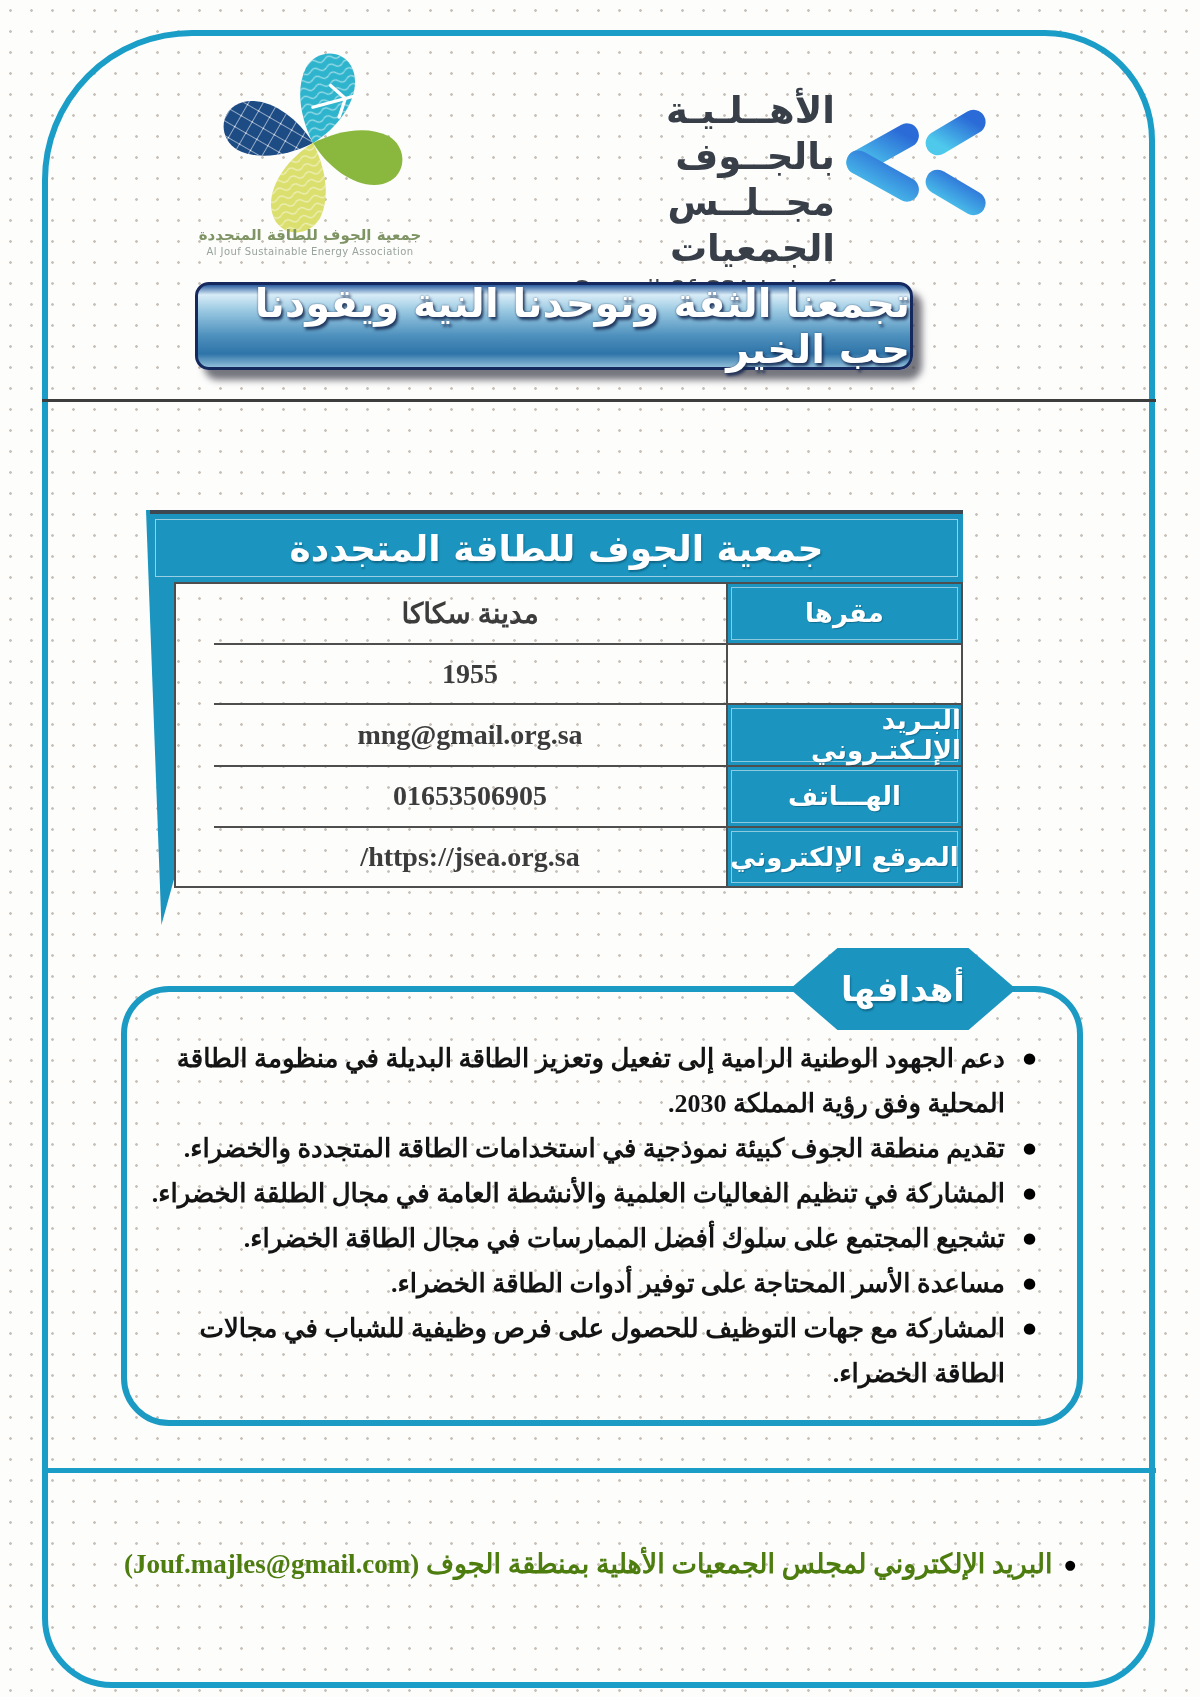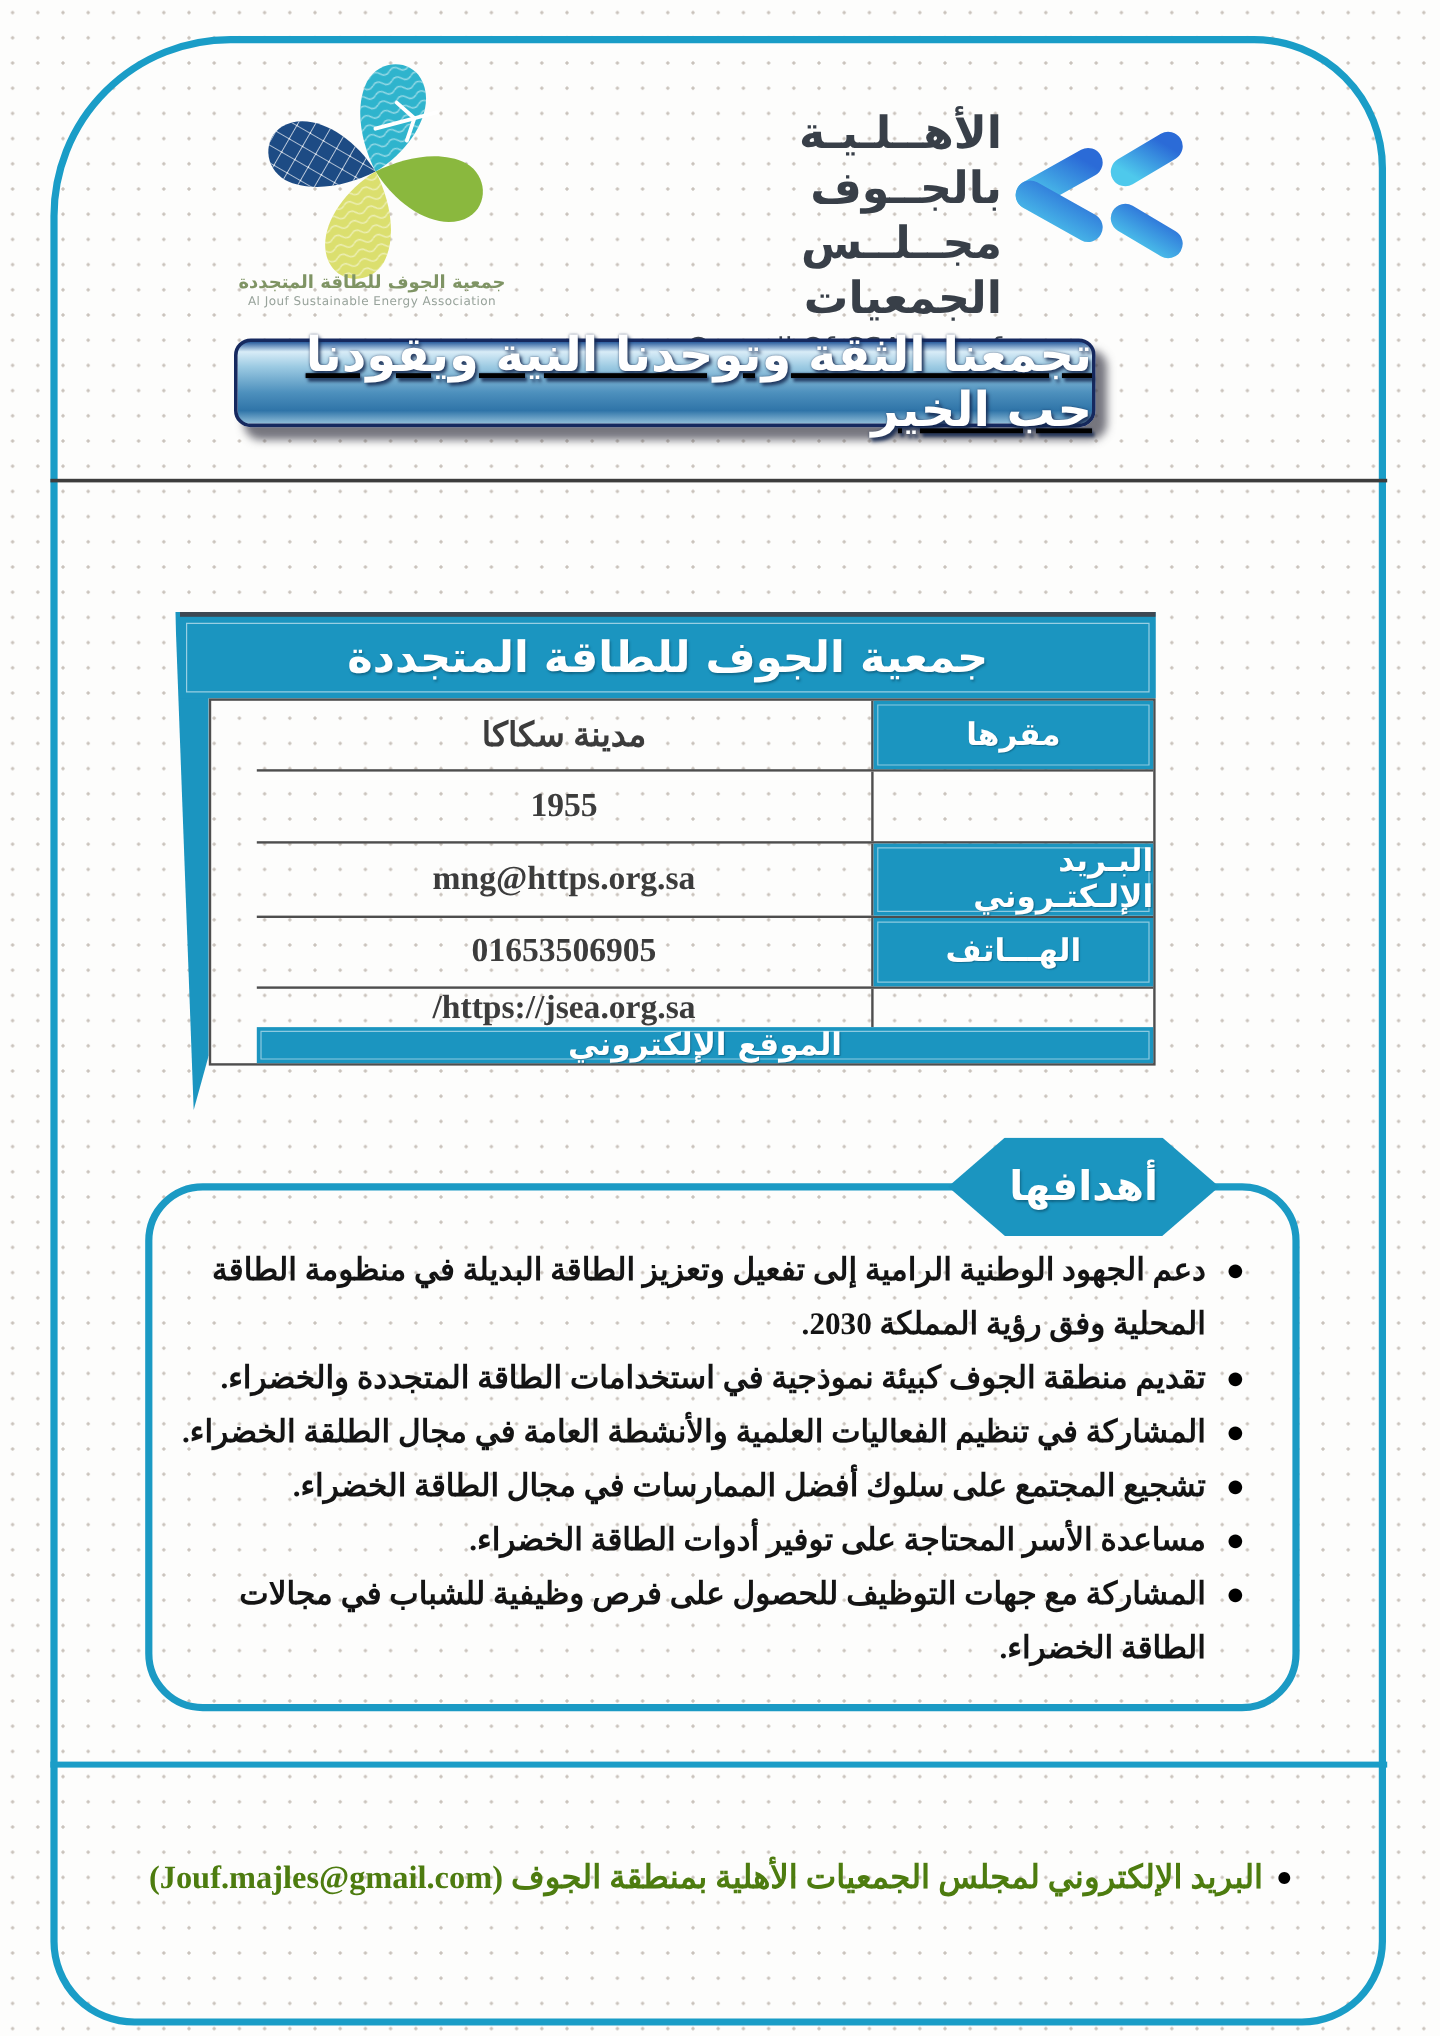--- a/index.html
+++ b/index.html
@@ -31,25 +31,25 @@
   .assoc-en{font-size:10px;color:#98a39b;letter-spacing:.4px;margin-top:2px;}
 
   
   .council-text{left:505px;top:88px;width:330px;text-align:right;direction:rtl;z-index:3;color:#383f48;}
   .council-ar{font-size:37px;font-weight:600;line-height:46px;}
   .council-en{font-size:24px;color:#3f464f;margin-top:4px;font-weight:500;direction:ltr;}
   .asterisk{left:843px;top:75px;width:145px;height:175px;z-index:3;}
 
   
   .banner{
-    left:195px;top:282px;width:718px;height:74px;z-index:3;
+    left:195px;top:282px;width:718px;height:88px;z-index:3;
     border-radius:14px;border:3px solid #16295f;box-sizing:border-box;
     background:linear-gradient(180deg,#2b5d9e 0%,#d8ecf7 12%,#9dcbe3 30%,#4d90bd 62%,#2f74a8 84%,#90bed9 100%);
     box-shadow:9px 10px 7px rgba(60,60,72,.7);
-    display:flex;align-items:center;justify-content:center;text-decoration:underline;
+    display:flex;align-items:center;justify-content:center;
   }
   .banner span{
     color:#fff;font-weight:bold;font-size:40px;direction:rtl;
     text-shadow:2px 3px 3px rgba(20,40,80,.85),0 0 2px rgba(20,40,80,.7);
   }
 
   
   .tbl-wedge{
     left:146px;top:510px;width:28px;height:415px;background:#1b95c0;
     clip-path:polygon(0 0,100% 0,100% 89%,55% 100%);z-index:3;
@@ -60,21 +60,21 @@
     box-shadow:inset 0 0 0 5px #1b95c0,inset 0 0 0 6px rgba(255,255,255,.55);
     display:flex;align-items:center;justify-content:center;
   }
   .tbl-header span{color:#fff;font-weight:bold;font-size:36px;direction:rtl;text-shadow:1px 2px 2px rgba(0,40,60,.4);}
   .tbl-rows{
     left:174px;top:582px;width:789px;height:306px;z-index:4;
     display:flex;flex-direction:column;
     border:2px solid #4e4e4e;box-sizing:border-box;padding-left:38px;
   }
   .tbl-row{flex:1;display:flex;border-bottom:2px solid #4e4e4e;}
-  .tbl-row:last-child{border-bottom:none;flex-direction:column;}
+  .tbl-row:last-child{border-bottom:none;}
   .tbl-val{
     width:514px;display:flex;align-items:center;justify-content:center;
     border-right:2px solid #4e4e4e;box-sizing:border-box;
     font-family:"Liberation Serif","DejaVu Serif",serif;
     font-weight:bold;font-size:28px;color:#3c3c3c;direction:rtl;
   }
   .tbl-lab{
     flex:1;background:#1b95c0;display:flex;align-items:center;justify-content:center;
     box-shadow:inset 0 0 0 3px #1b95c0,inset 0 0 0 4px rgba(255,255,255,.5);
     color:#fff;font-weight:bold;font-size:26px;direction:rtl;
@@ -189,21 +189,21 @@
 </div>
 <div class="abs tbl-rows">
   <div class="tbl-row">
     <div class="tbl-val">مدينة سكاكا</div>
     <div class="tbl-lab">مقرها</div>
   </div>
   <div class="tbl-row">
     <div class="tbl-val">1955</div>
   </div>
   <div class="tbl-row">
-    <div class="tbl-val">mng@https.org.sa</div>
+    <div class="tbl-val">mng@gmail.org.sa</div>
     <div class="tbl-lab">البـريد الإلـكتـروني</div>
   </div>
   <div class="tbl-row">
     <div class="tbl-val">01653506905</div>
     <div class="tbl-lab">الهـــاتف</div>
   </div>
   <div class="tbl-row">
     <div class="tbl-val">https://jsea.org.sa/</div>
     <div class="tbl-lab">الموقع الإلكتروني</div>
   </div>

